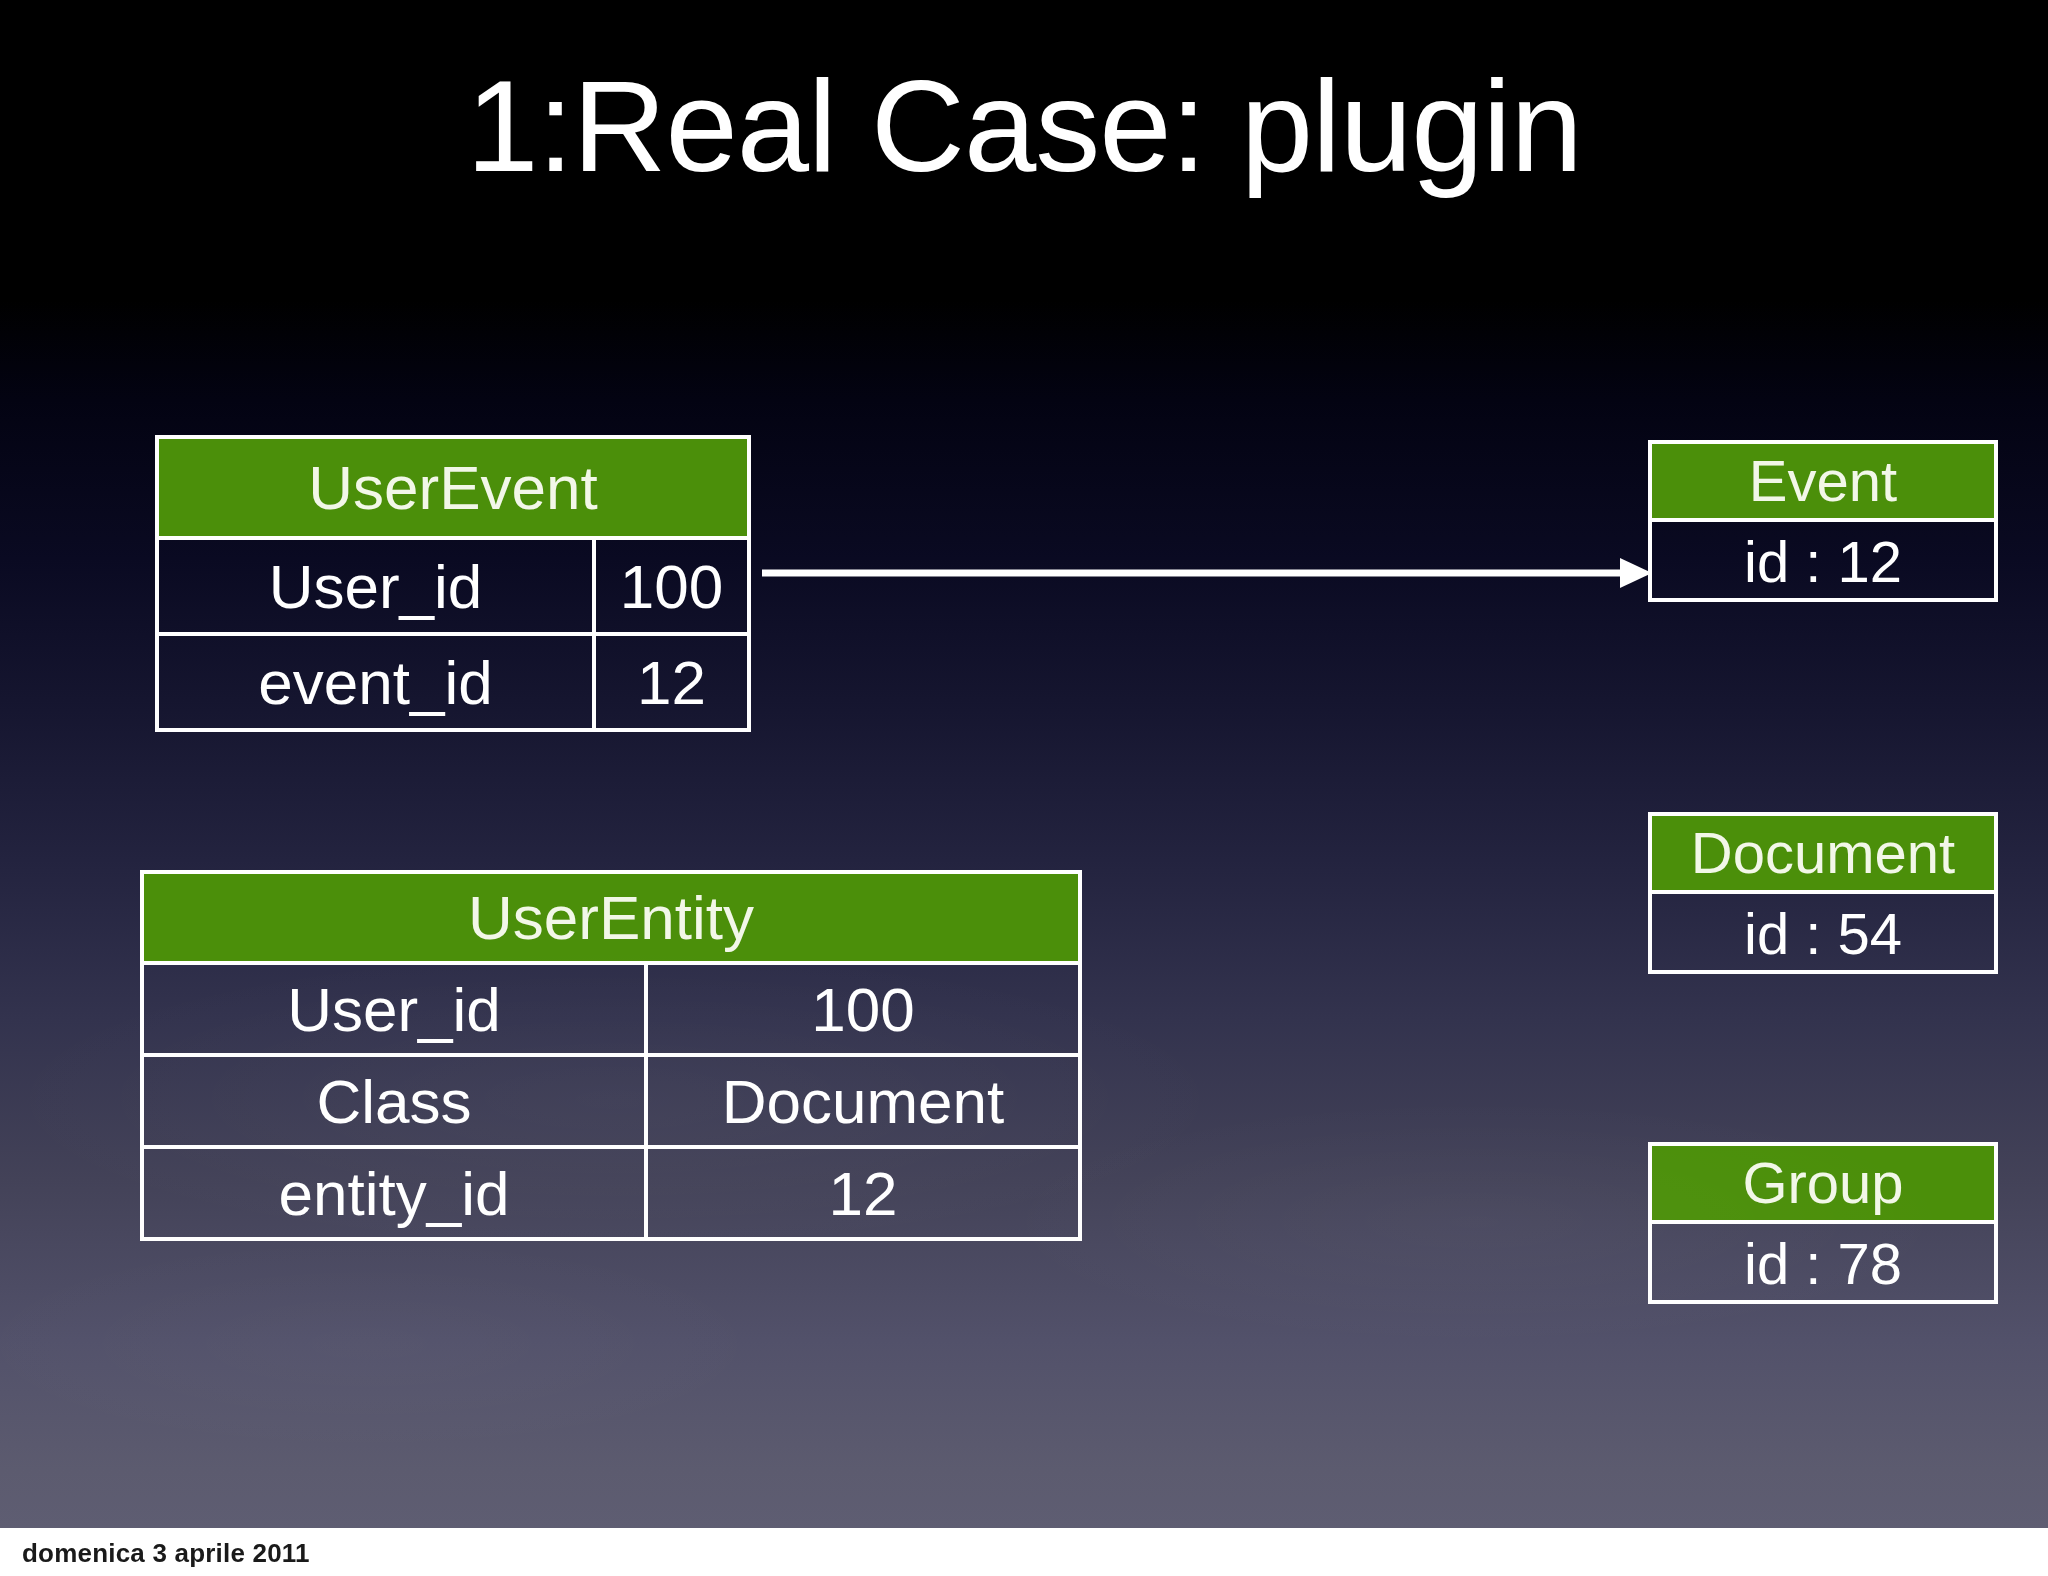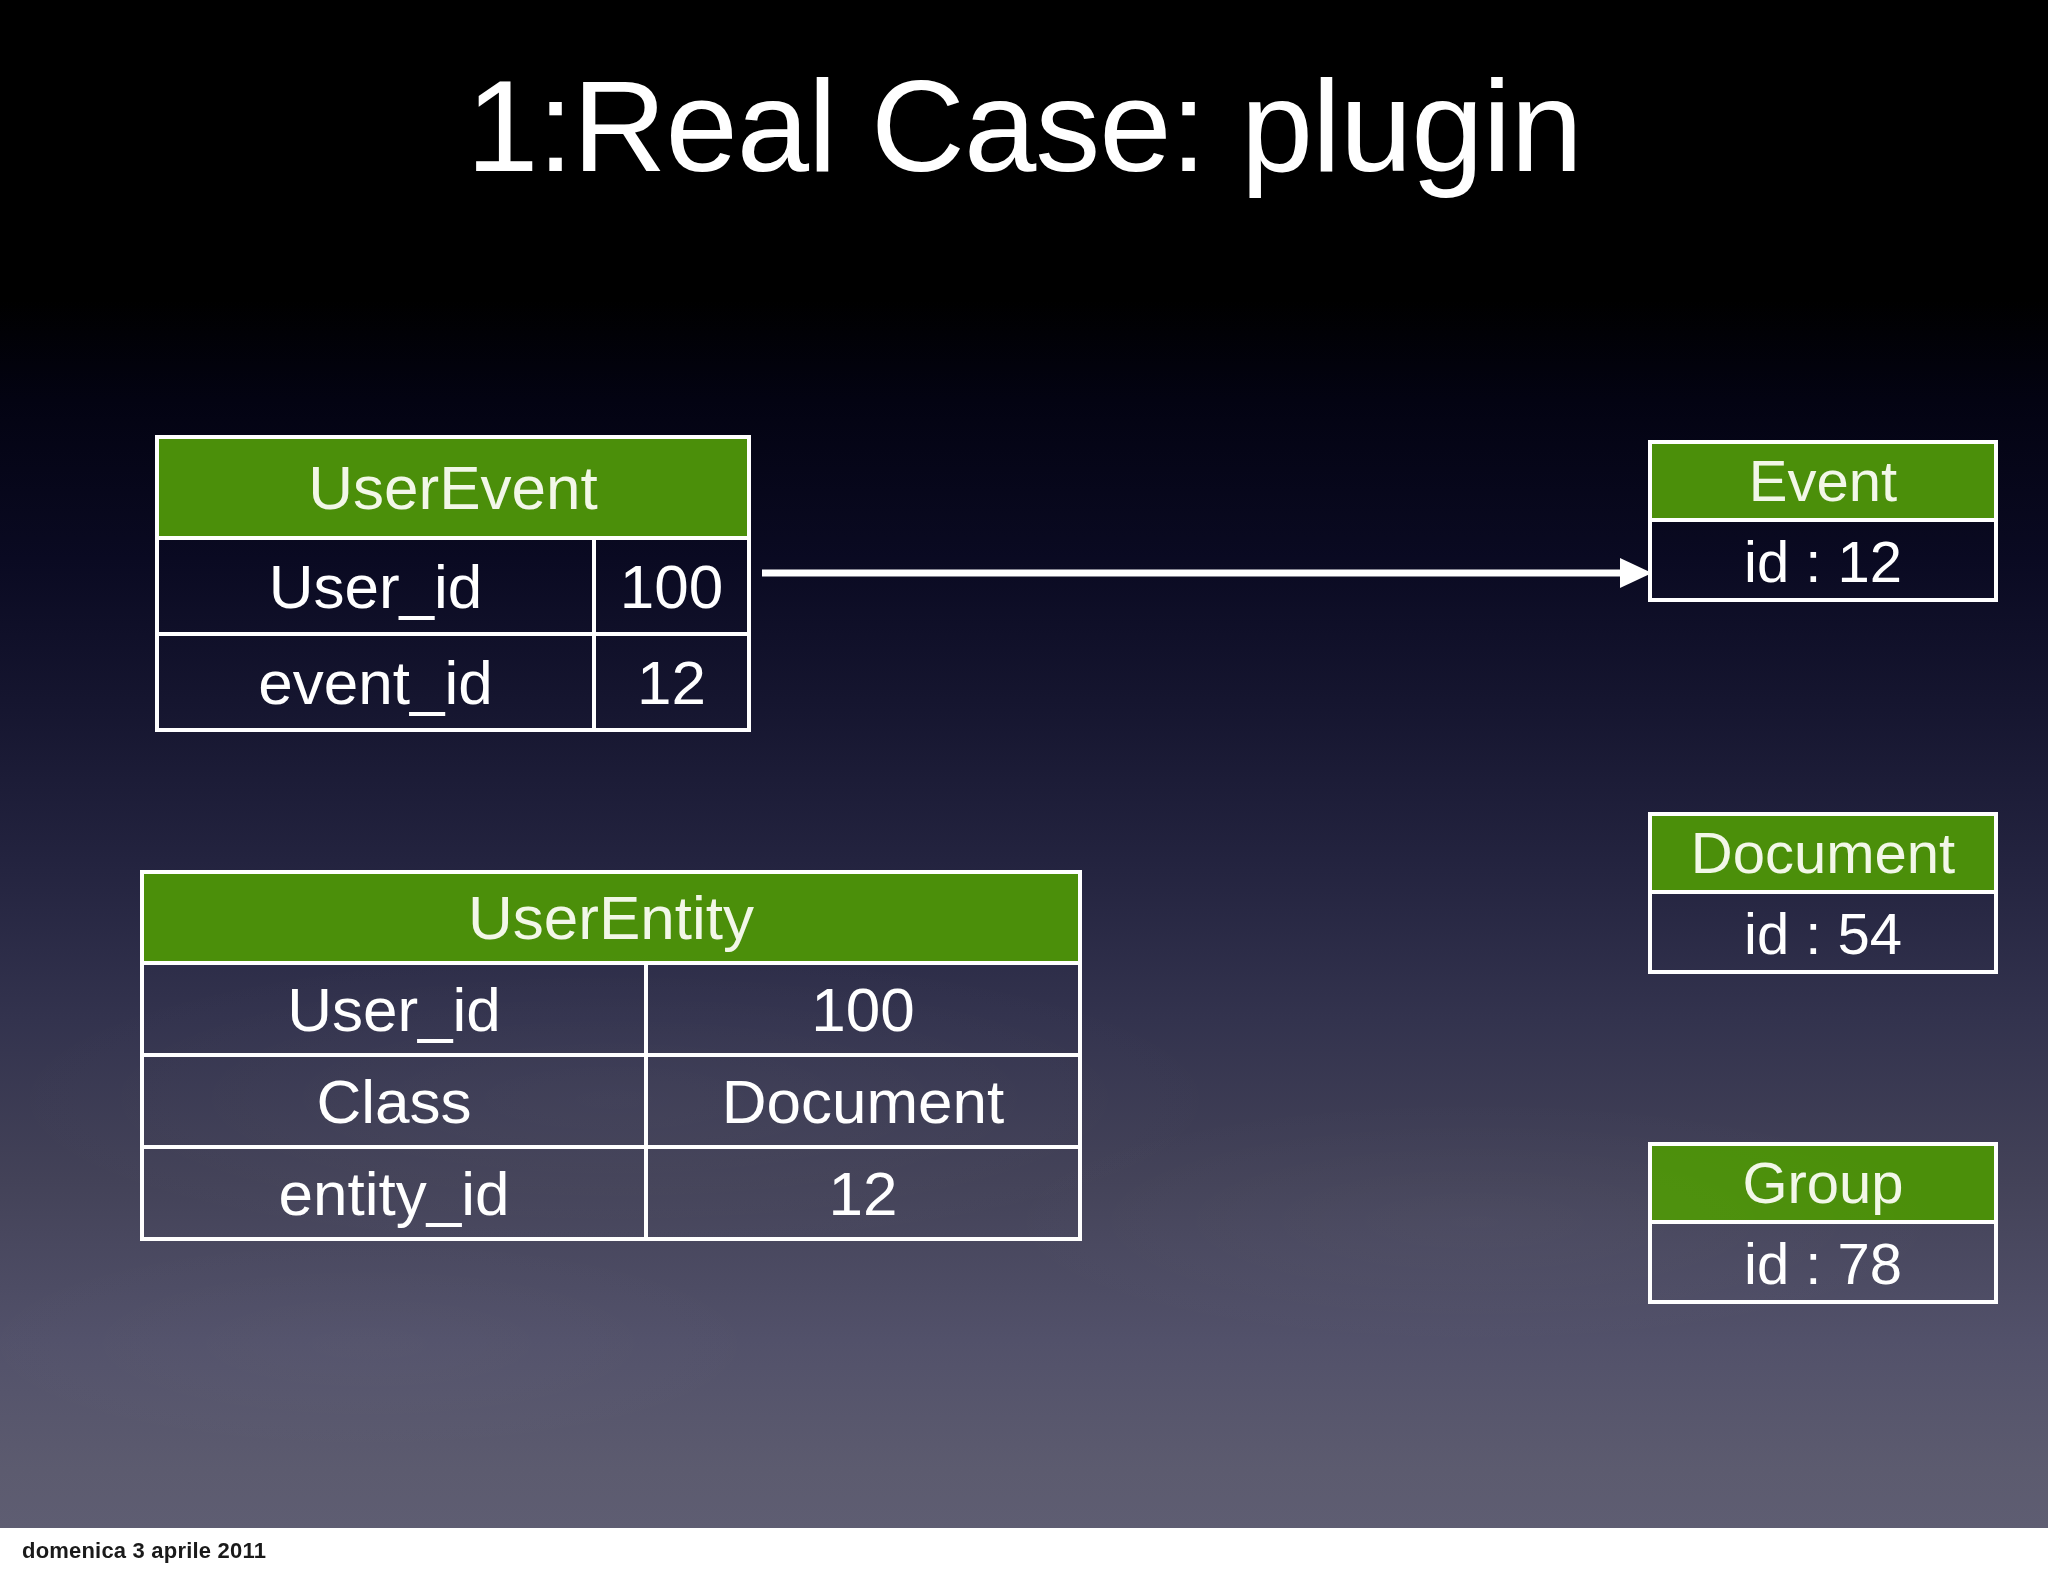--- a/index.html
+++ b/index.html
@@ -150,21 +150,21 @@
   #footer {
     position:absolute;
     left:0; top:1528px;
     width:2048px; height:48px;
     background:#ffffff;
   }
   #footer-date {
     position:absolute;
     left:22px; top:1538px;
     color:#1a1a1a;
-    font-size:22px;
+    font-size:26px;
     font-weight:700;
     letter-spacing:.2px;
     white-space:nowrap;
   }
 </style>
 </head>
 <body>
 
 <div id="slide">
 

